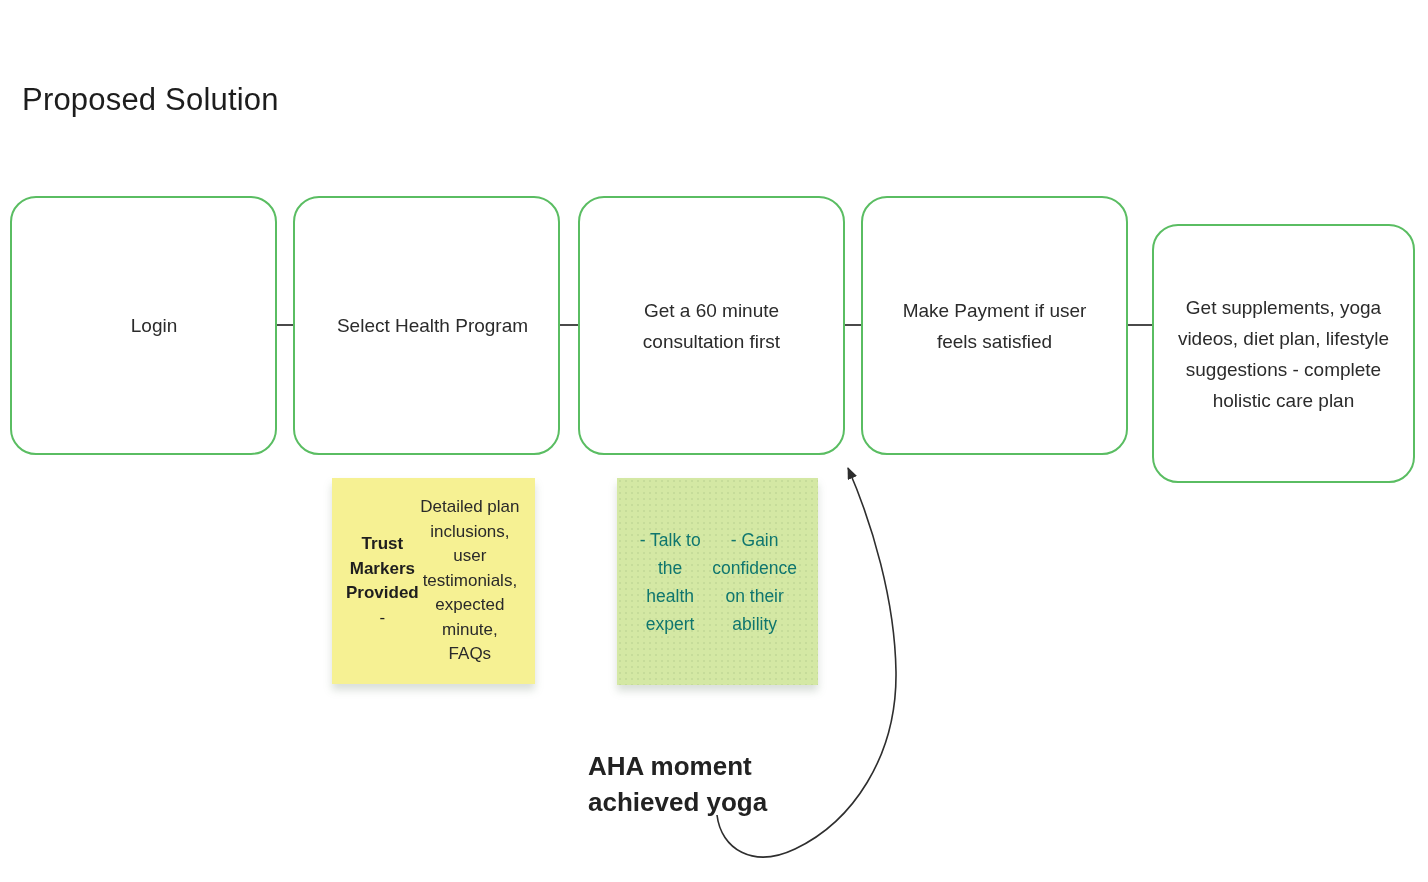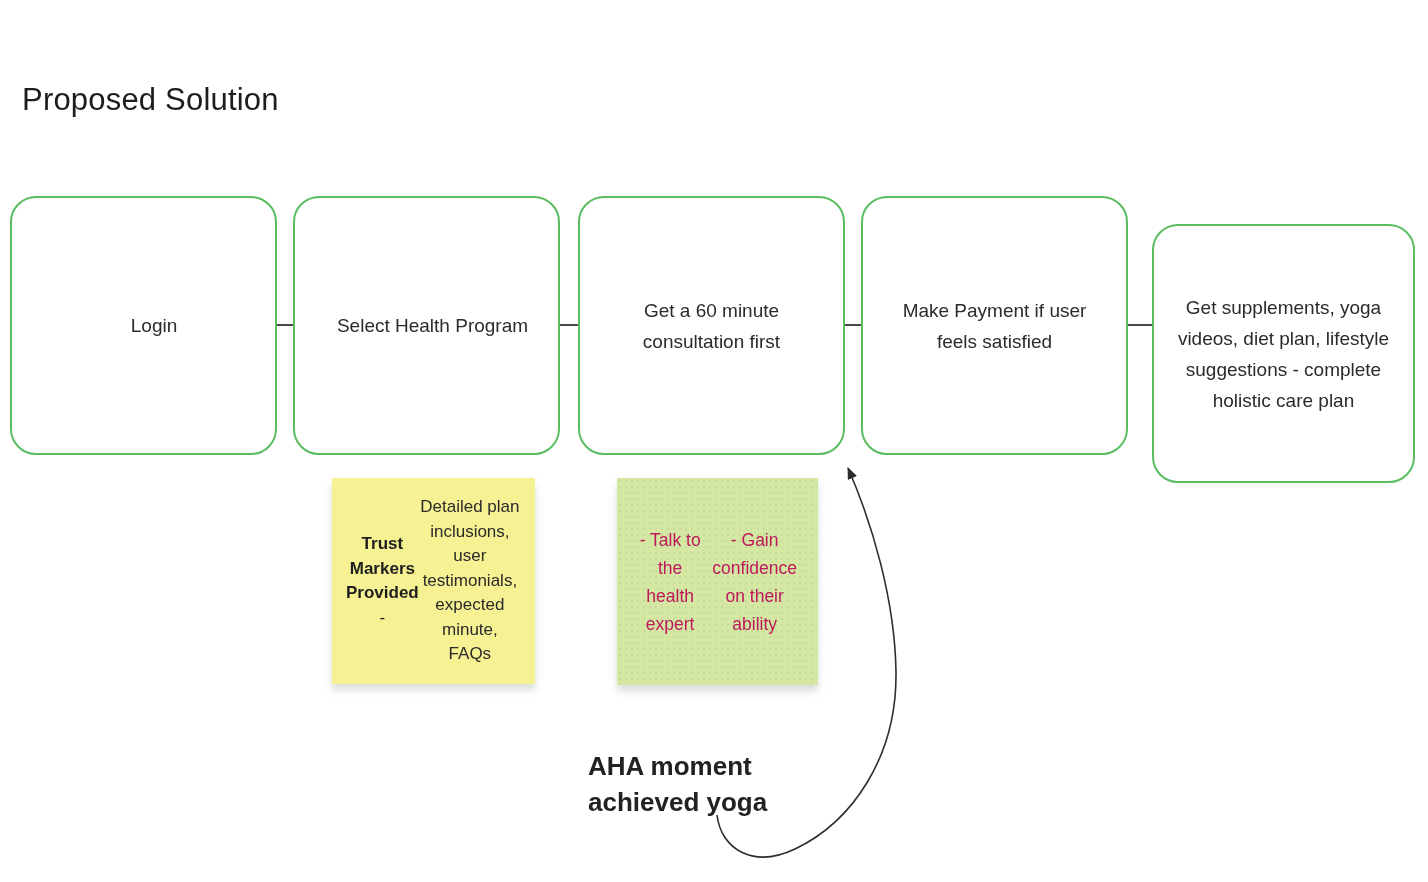--- a/index.html
+++ b/index.html
@@ -90,21 +90,21 @@
     position: absolute;
     inset: 0;
     background-image: radial-gradient(circle, rgba(100, 135, 80, 0.22) 1px, transparent 1.3px);
     background-size: 6px 6px;
     opacity: 0.55;
     pointer-events: none;
   }
   .note-heading { font-weight: 700; color: #1e1e1e; }
   .note-heading .dash { font-weight: 400; }
   .note-body { color: #2a2a2a; }
-  .note-line { color: #be185d; position: relative; z-index: 1; }
+  .note-line { color: #0f766e; position: relative; z-index: 1; }
 
   .aha-note {
     position: absolute;
     left: 588px;
     top: 748px;
     width: 260px;
     text-align: left;
     font-size: 26px;
     font-weight: 700;
     line-height: 36px;

